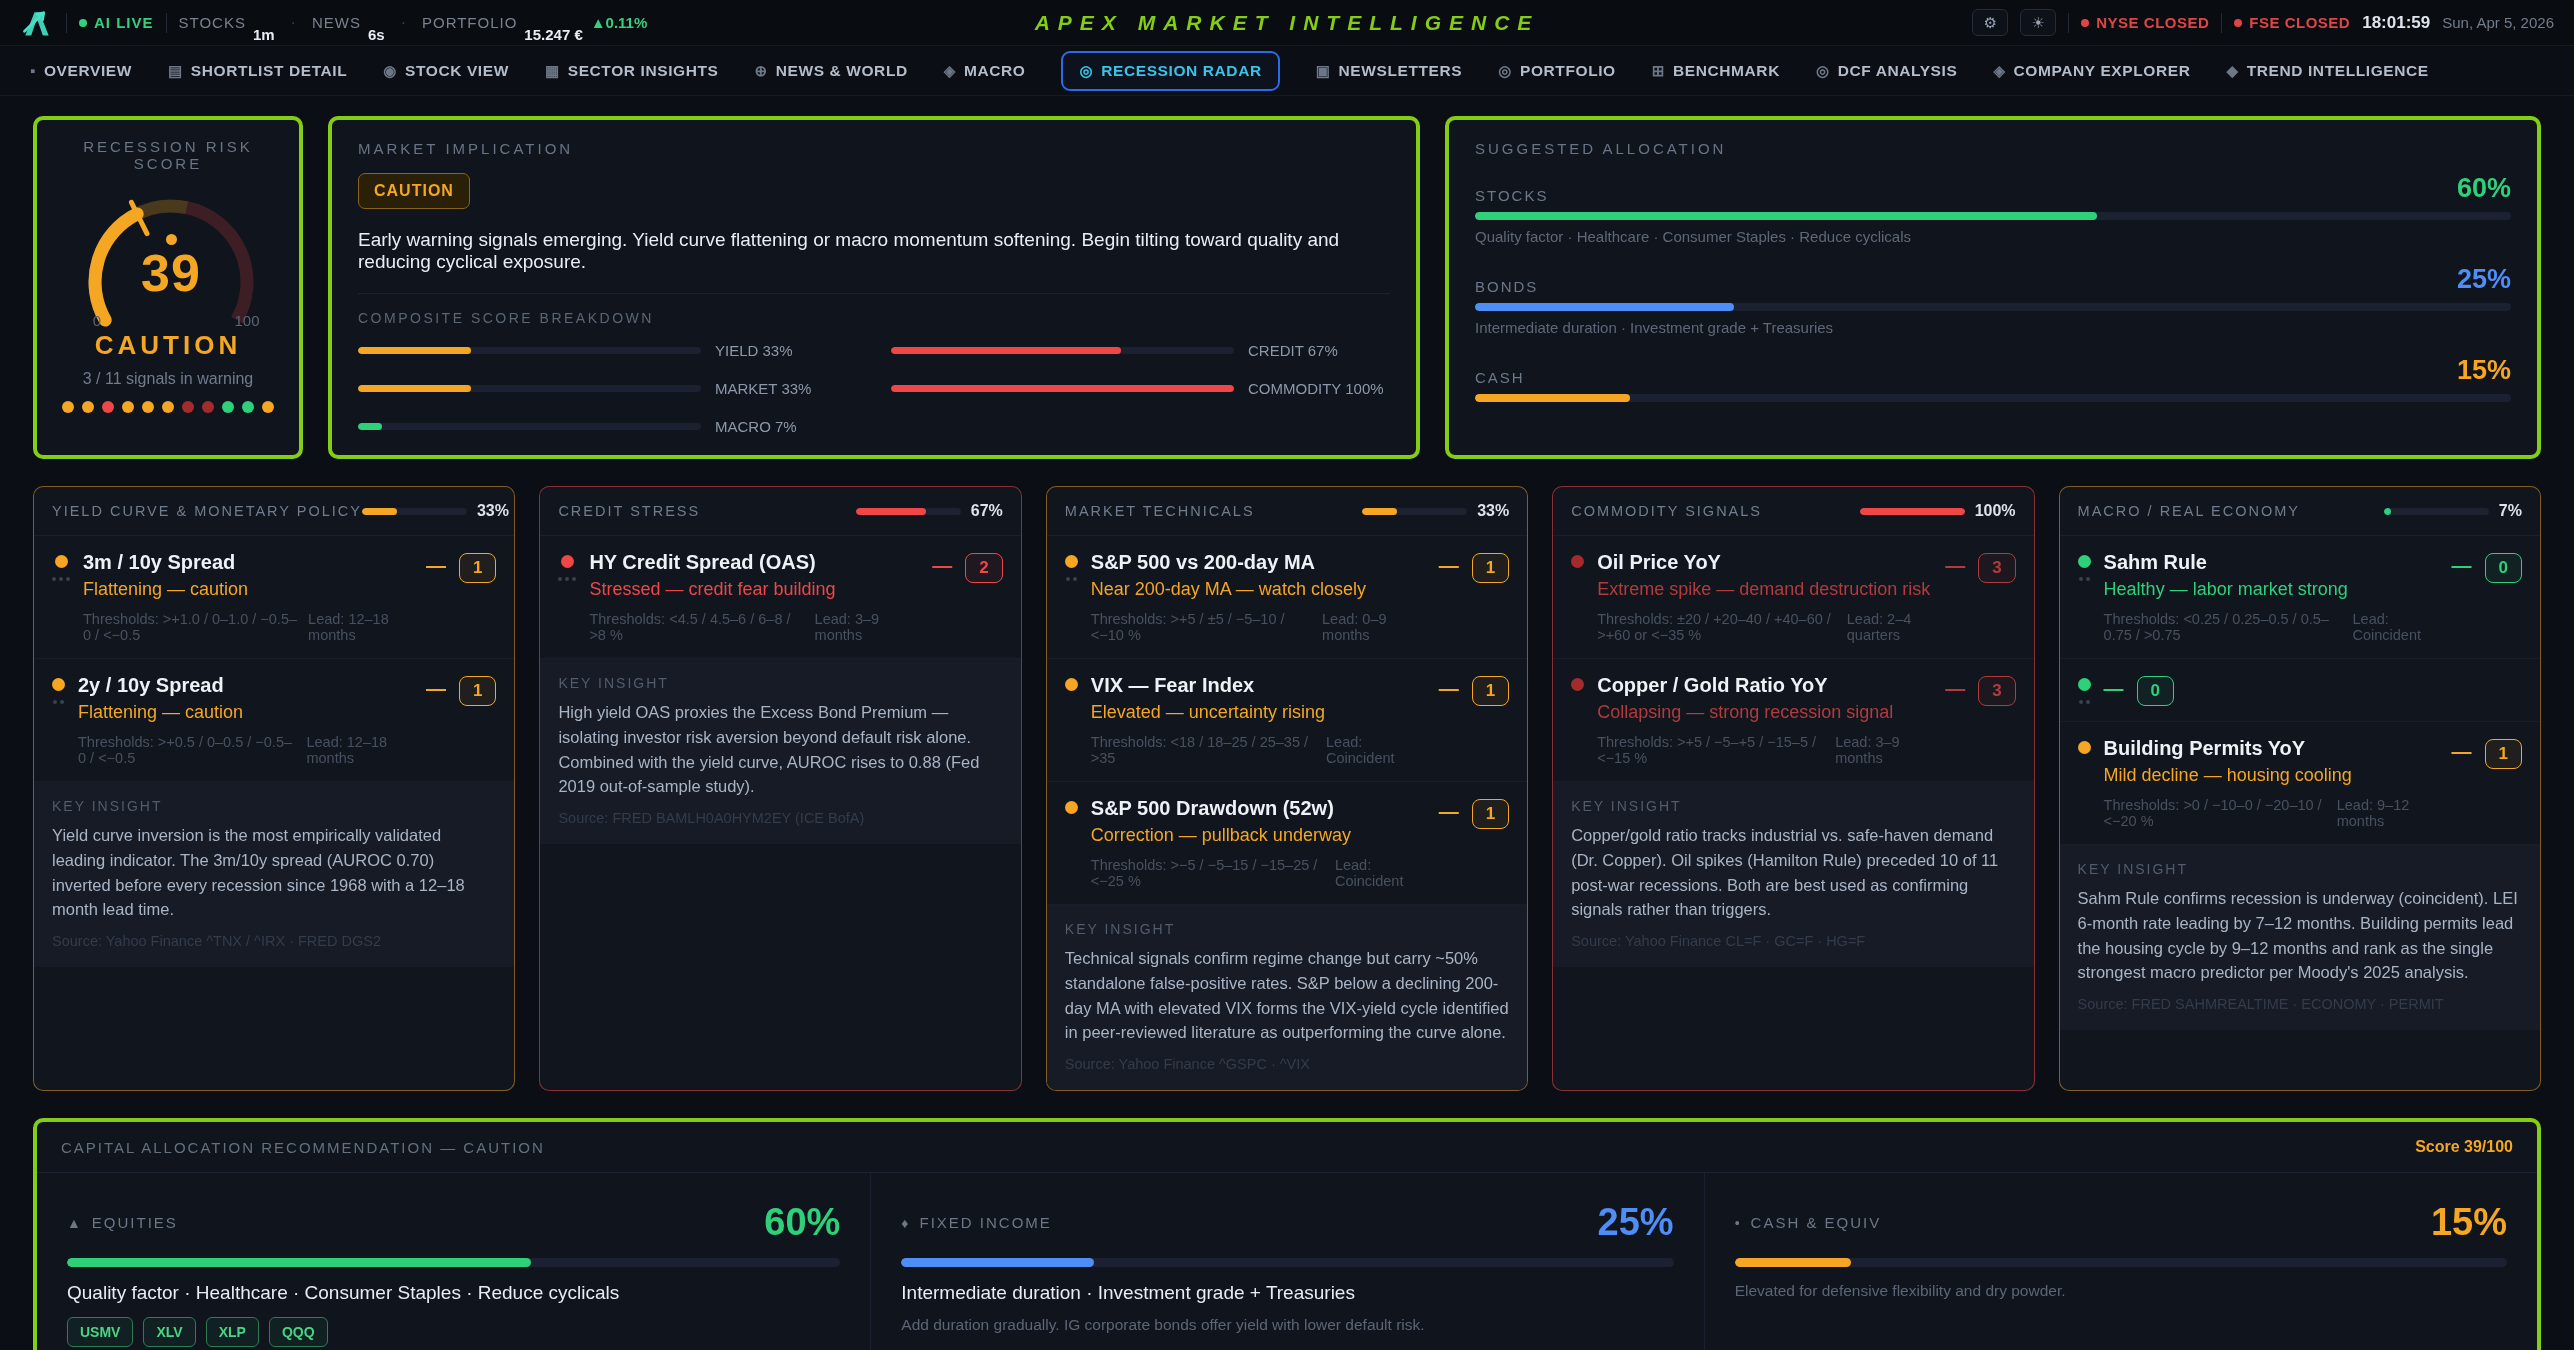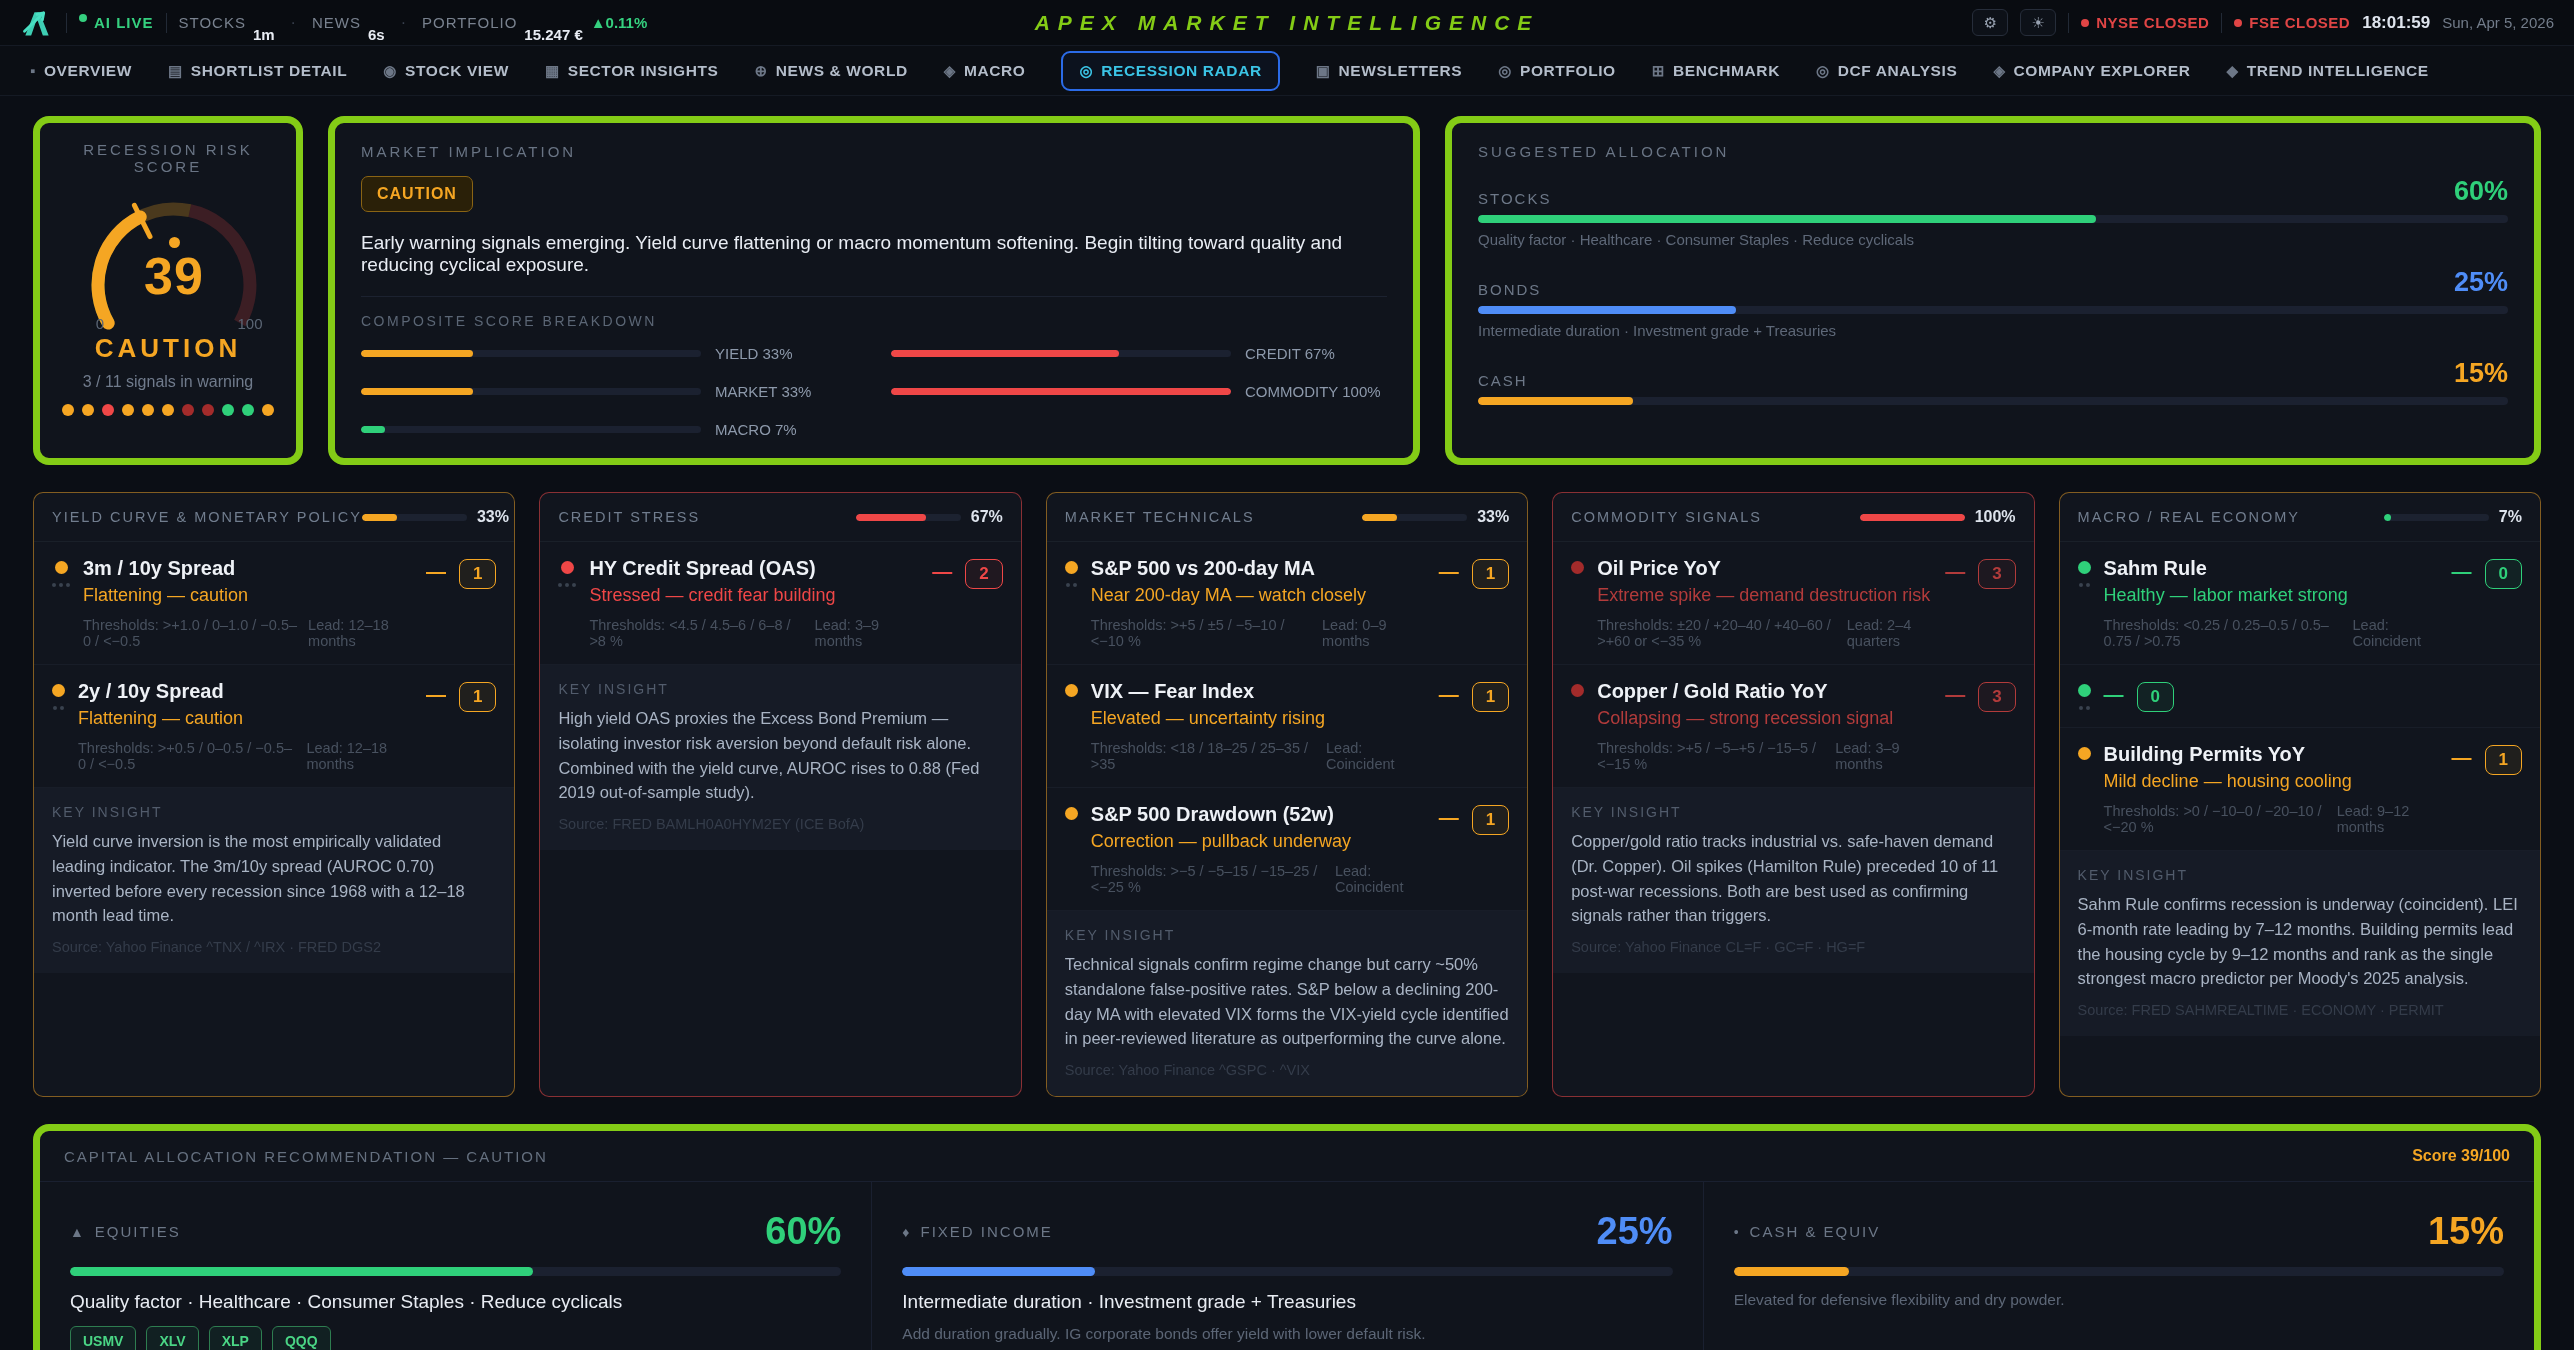--- a/index.html
+++ b/index.html
@@ -7,21 +7,21 @@
   body { background:#0b0e15; font-family:"Liberation Sans", sans-serif; color:#e8ecf3; }
 
   
   .topbar { position:relative; height:46px; background:#090c11; border-bottom:1px solid #151a24;
             display:flex; align-items:center; padding:0 20px; }
   .brand { position:absolute; left:0; right:0; text-align:center; font-size:21px; font-weight:700;
            letter-spacing:8px; color:#84cc16; pointer-events:none;font-style:italic; }
   .tb-left, .tb-right { display:flex; align-items:center; gap:12px; z-index:2; }
   .tb-right { margin-left:auto; }
   .vdiv { width:1px; height:20px; background:#222a36; }
-  .live { display:flex; align-items:flex-start; gap:7px; font-size:15px; font-weight:700;
+  .live { display:flex; align-items:center; gap:7px; font-size:15px; font-weight:700;
           color:#35d07f; letter-spacing:1px; }
   .dot { width:8px; height:8px; border-radius:50%; display:inline-block; }
   .dot.g { background:#35d07f; } .dot.r { background:#e04545; }
   .tb-group { display:flex; align-items:center; font-size:15px; }
   .tb-lab { color:#79828f; letter-spacing:1px; }
   .tb-val { color:#e8ecf3; font-weight:700; margin-left:7px;margin-top:24px; }
   .tb-chg { color:#35d07f; font-weight:700; margin-left:8px; }
   .tb-sep { color:#39414e; margin:0 4px; }
   .icon-btn { width:36px; height:27px; border:1px solid #262d3a; border-radius:6px; display:flex;
               align-items:center; justify-content:center; color:#97a1b0; font-size:15px; background:#0d1118; cursor:pointer; }
@@ -35,21 +35,21 @@
          align-items:center; padding:0 30px; gap:36px; }
   .tab { display:flex; align-items:center; gap:8px; font-size:15.5px; font-weight:600;
          letter-spacing:.6px; color:#b4bdca; cursor:pointer; white-space:nowrap; }
   .tab .tab-ic { color:#6d7787; font-size:15px; }
   .tab.active { color:#3bc4e6; border:2px solid #2b6be8; border-radius:9px; padding:9px 16px;
                 background:rgba(43,107,232,.05); }
   .tab.active .tab-ic { color:#3bc4e6; }
 
   
   .main { padding:20px 33px 0 33px; }
-  .panel { background:#10141c; border:7px solid #84cc16; border-radius:16px; }
+  .panel { background:#10141c; border:4px solid #84cc16; border-radius:10px; }
   .row1 { display:grid; grid-template-columns:270px 1092px 1fr; gap:25px; margin-bottom:27px; }
   .ptitle { font-size:15px; letter-spacing:3px; color:#697484; }
 
   
   .gauge-panel { padding:18px 16px 14px 16px; text-align:center; }
   .gauge-wrap { position:relative; width:236px; height:152px; margin:6px auto 0 auto; }
   .gauge-center { position:absolute; top:56px; left:0; right:0; text-align:center; }
   .gauge-pin { width:11px; height:11px; border-radius:50%; background:#f5a623; margin:0 auto 2px auto; }
   .gauge-num { font-size:52px; font-weight:700; color:#f5a623; line-height:1; letter-spacing:1px; }
   .gauge-label { font-size:26px; font-weight:700; letter-spacing:4px; color:#f5a623; margin-top:0px; }

